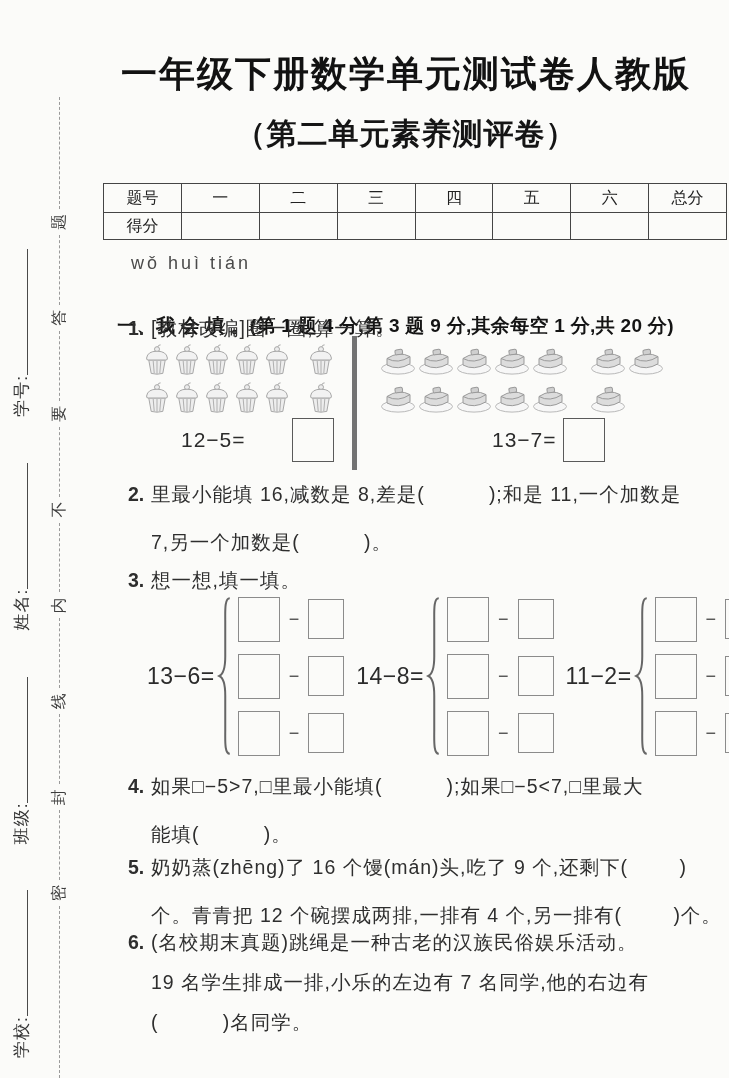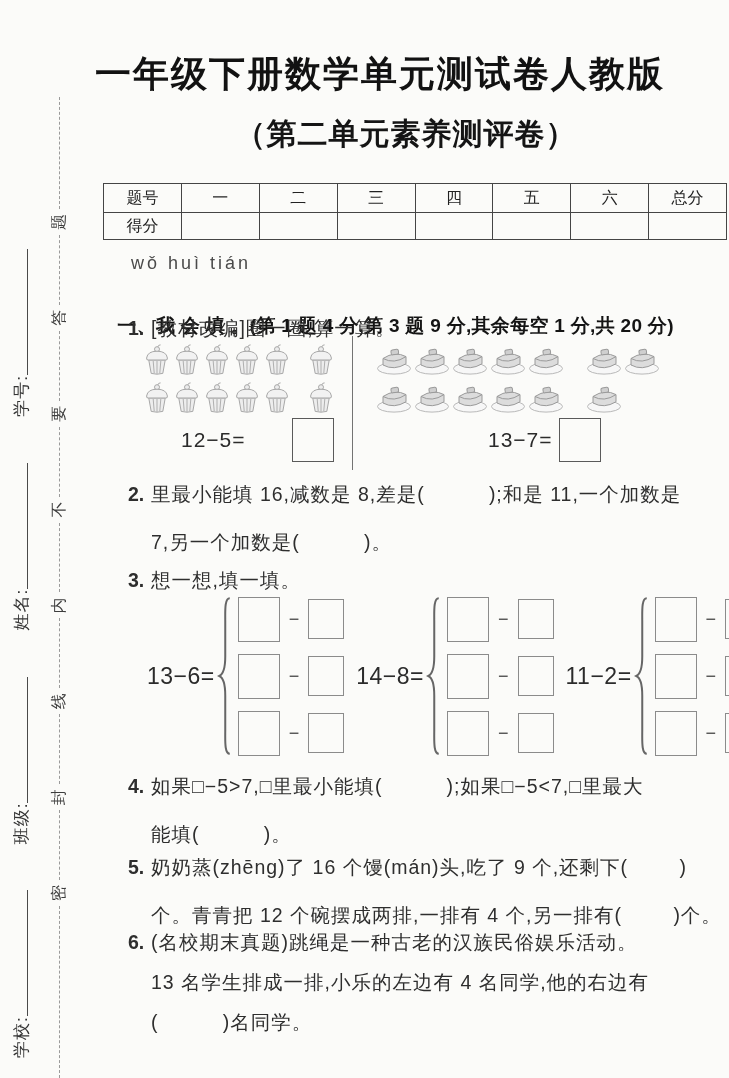--- a/index.html
+++ b/index.html
@@ -12,21 +12,21 @@
   .sfield{display:flex;align-items:flex-end;margin-right:46px;white-space:nowrap;}
   .slabel{font-size:17px;color:#333;letter-spacing:1px;line-height:1;}
   .sblank{width:126px;border-bottom:1.5px solid #4a4a4a;height:2px;margin-bottom:2px;display:inline-block;}
   .seal-line{position:absolute;left:48px;top:1078px;width:981px;height:22px;}
   .sealchar{font-size:16px;color:#3d3d3d;margin:0 5px;line-height:1;}
   .sealseg{flex:1 1 auto;border-top:1.2px dashed #9a9a9a;height:0;}
   .sealseg.start{flex:0 0 172px;}
   .sealseg.end{flex:0 0 112px;}
 
   
-  .title{position:absolute;top:50px;left:95px;width:622px;
+  .title{position:absolute;top:50px;left:95px;width:622px;text-align:center;
          font-size:36px;font-weight:800;color:#121212;letter-spacing:2px;}
   .subtitle{position:absolute;top:114px;left:95px;width:622px;text-align:center;
          font-size:30px;font-weight:800;color:#151515;letter-spacing:1px;}
 
   
   table.score{position:absolute;top:183px;left:103px;width:624px;border-collapse:collapse;table-layout:fixed;}
   table.score td{border:1px solid #454545;text-align:center;font-size:16px;color:#222;padding:0;}
   table.score tr:first-child td{height:28px;}
   table.score tr:last-child td{height:26px;}
 
@@ -38,21 +38,21 @@
   
   .q{position:absolute;left:128px;width:600px;font-size:19.5px;color:#2e2e2e;letter-spacing:1px;}
   .qline{line-height:48px;white-space:pre;padding-left:23px;}
   .qline.first{padding-left:0;}
   .qnum{display:inline-block;width:23px;font-weight:700;letter-spacing:0;}
   .tag{font-weight:400;text-align:right;}
 
   
   .fig1{position:absolute;top:336px;left:95px;width:634px;height:134px;display:flex;}
   .half-left{width:257px;box-sizing:border-box;padding-left:48px;padding-top:6px;}
-  .half-right{flex:1;border-left:1px solid #737373;box-sizing:border-box;padding-left:23px;padding-top:6px;}
+  .half-right{flex:1;border-left:5px solid #737373;box-sizing:border-box;padding-left:23px;padding-top:6px;}
   .iconrow{display:flex;align-items:flex-end;height:33px;margin-bottom:5px;}
   .igroup{display:flex;gap:2px;}
   .igap{width:16px;}
   .half-right .igap{width:22px;}
   .eqrow{display:flex;align-items:center;margin-top:4px;}
   .half-left .eqrow{padding-left:38px;gap:40px;}
   .half-right .eqrow{padding-left:112px;}
   .eqlabel{font-size:21px;letter-spacing:1px;color:#2b2b2b;}
   .ansbox{width:40px;height:42px;border:1.6px solid #5a5a5a;margin-left:6px;background:transparent;}
 
@@ -446,17 +446,17 @@
     <div class="qline">能填(          )。</div>
   </div>
 
   <div class="q" style="top:843px">
     <div class="qline first"><span class="qnum">5.</span><span>奶奶蒸(zhēng)了 16 个馒(mán)头,吃了 9 个,还剩下(        )</span></div>
     <div class="qline">个。青青把 12 个碗摆成两排,一排有 4 个,另一排有(        )个。</div>
   </div>
 
   <div class="q" style="top:922px">
     <div class="qline first" style="line-height:40px"><span class="qnum">6.</span><span>(名校期末真题)跳绳是一种古老的汉族民俗娱乐活动。</span></div>
-    <div class="qline" style="line-height:40px">13 名学生排成一排,小乐的左边有 4 名同学,他的右边有</div>
+    <div class="qline" style="line-height:40px">19 名学生排成一排,小乐的左边有 7 名同学,他的右边有</div>
     <div class="qline" style="line-height:40px">(          )名同学。</div>
   </div>
 
 </div>
 
 </body></html>

